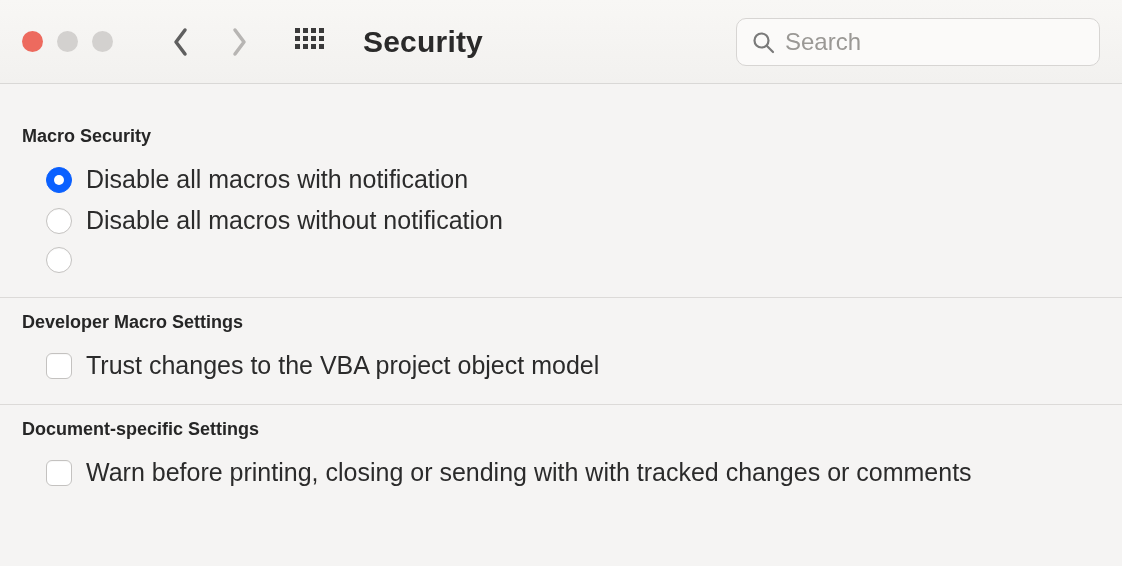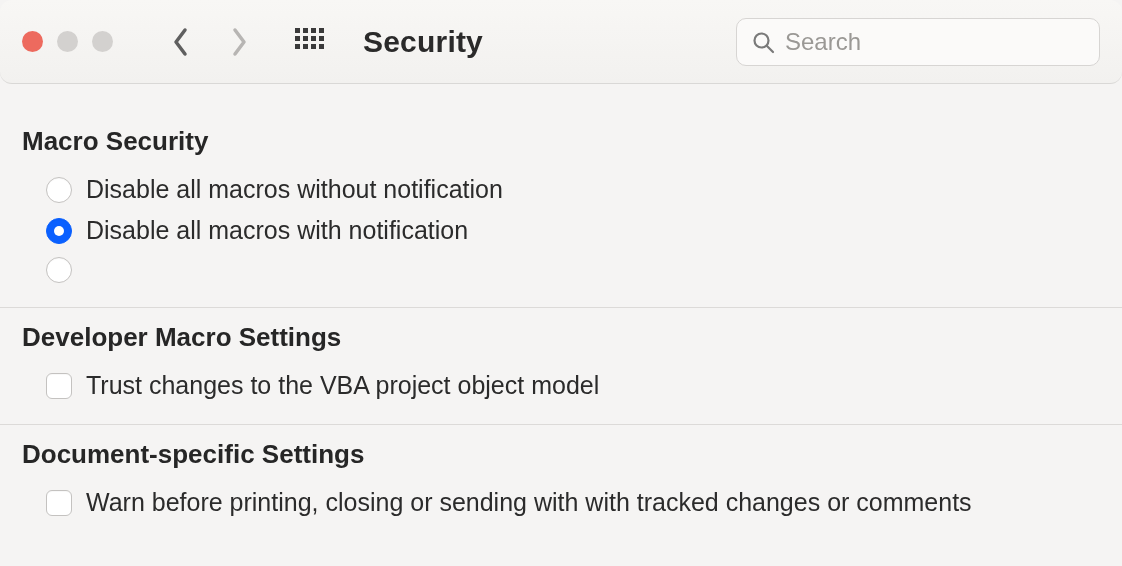--- a/index.html
+++ b/index.html
@@ -16,21 +16,20 @@
       color: #222;
     }
     
     .toolbar {
       display: flex;
       align-items: center;
       height: 84px;
       padding: 0 22px;
       border-bottom: 1px solid #d9d8d6;
       background: linear-gradient(to bottom, #f8f7f5, #f2f1ef);
-      border-radius: 12px;
     }
     .traffic-lights {
       display: flex;
       gap: 14px;
       align-items: center;
     }
     .traffic-light {
       width: 21px;
       height: 21px;
       border-radius: 50%;
@@ -91,21 +90,21 @@
       width: 100%;
     }
     .search-input::placeholder { color: #9a9895; }
 
     
     .content { padding: 18px 0 0 0; }
     .section {
       padding: 0 22px;
     }
     .section-title {
-      font-size: 26px;
+      font-size: 18px;
       font-weight: 700;
       color: #262626;
       padding: 24px 0 12px 0;
     }
     .section-divider {
       border: none;
       border-top: 1px solid #dcdad8;
       margin: 18px 0 0 0;
     }
     .option-row {
@@ -202,28 +201,28 @@
     <input type="text" class="search-input" placeholder="Search" style="">
   </div>
 </div>
 
 <div class="content">
 
   <div class="section">
     <div class="section-title">Macro Security</div>
 
     <div class="option-row">
+      <div class="radio checked"></div>
+      <div class="option-label">Disable all macros with notification</div>
+    </div>
+    <div class="option-row">
       <div class="radio"></div>
       <div class="option-label">Disable all macros without notification</div>
     </div>
     <div class="option-row">
-      <div class="radio checked"></div>
-      <div class="option-label">Disable all macros with notification</div>
-    </div>
-    <div class="option-row">
       <div class="radio"></div>
     </div>
   </div>
 
   <hr class="section-divider">
 
   <div class="section">
     <div class="section-title" style="padding-top:14px;">Developer Macro Settings</div>
     <div class="option-row">
       <div class="checkbox"></div>

